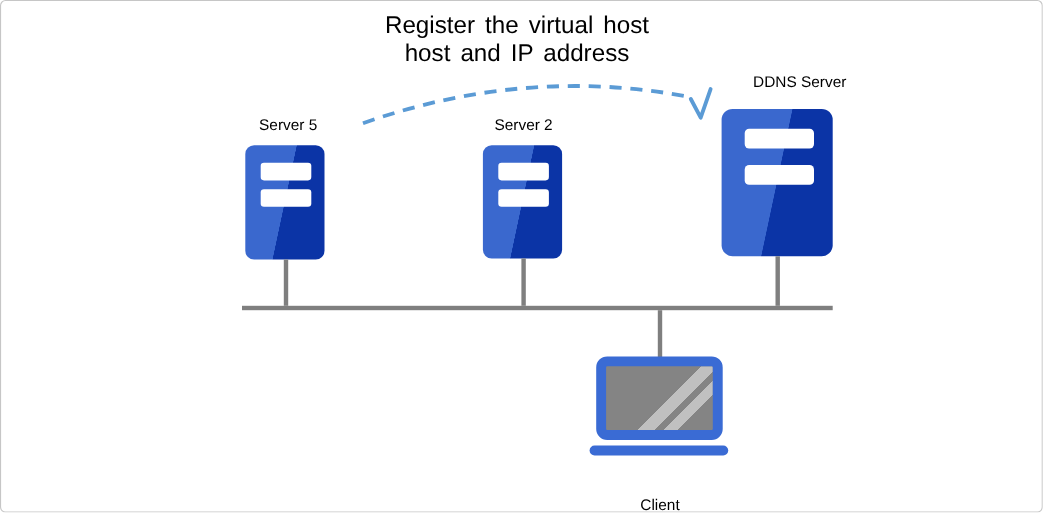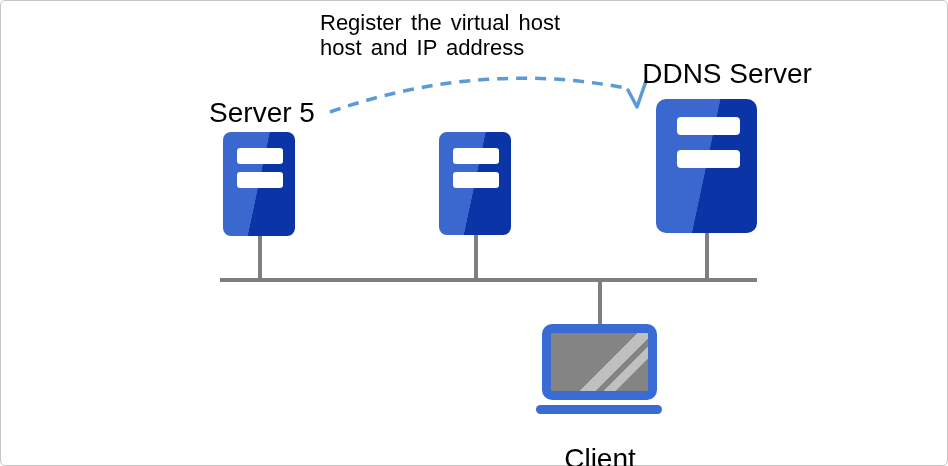--- a/index.html
+++ b/index.html
@@ -12,24 +12,24 @@
     position:relative; width:948px; height:466px;
     font-family:"Liberation Sans", sans-serif; color:var(--text);
     overflow:hidden;
   }
   .frame{
     position:absolute; inset:0; border:1px solid var(--frame-border);
     border-radius:5px; background:#fff; box-sizing:border-box;
   }
   .annotation{
     position:absolute; left:320px; top:10px; width:300px;
-    font-size:22px; line-height:25px; word-spacing:3px;
+    text-align:center; font-size:22px; line-height:25px; word-spacing:3px;
   }
   .node-label{
-    position:absolute; text-align:center; font-size:28px; line-height:24px;
+    position:absolute; text-align:center; font-size:14px; line-height:24px;
     white-space:nowrap;
   }
   .lbl-server1{left:192px; top:101px; width:140px;}
   .lbl-server2{left:406px; top:101px; width:140px;}
   .lbl-ddns  {left:642px; top:62px;  width:170px;}
   .lbl-client{left:530px; top:420px; width:140px;margin-top:27px;}
 
   .server{
     position:absolute;
     background:linear-gradient(102deg, var(--server-light) 49.6%, var(--server-dark) 50%);
@@ -77,20 +77,21 @@
     <div>Register the virtual host</div>
     <div>host and IP address</div>
   </div>
 
   <svg class="arrow-layer" width="948" height="466" viewBox="0 0 948 466">
     <path class="arc" d="M 330 112 Q 478 60 626 88"></path>
     <path class="head" d="M 628 90 L 637 107 L 646 81"></path>
   </svg>
 
   <div class="node-label lbl-server1">Server 5</div>
+  <div class="node-label lbl-server2">Server 2</div>
   <div class="node-label lbl-ddns">DDNS Server</div>
   <div class="node-label lbl-client">Client</div>
 
   <div class="server srv1 srv-sm">
     <div class="slot s1"></div>
     <div class="slot s2"></div>
   </div>
   <div class="server srv2 srv-sm">
     <div class="slot s1"></div>
     <div class="slot s2"></div>

